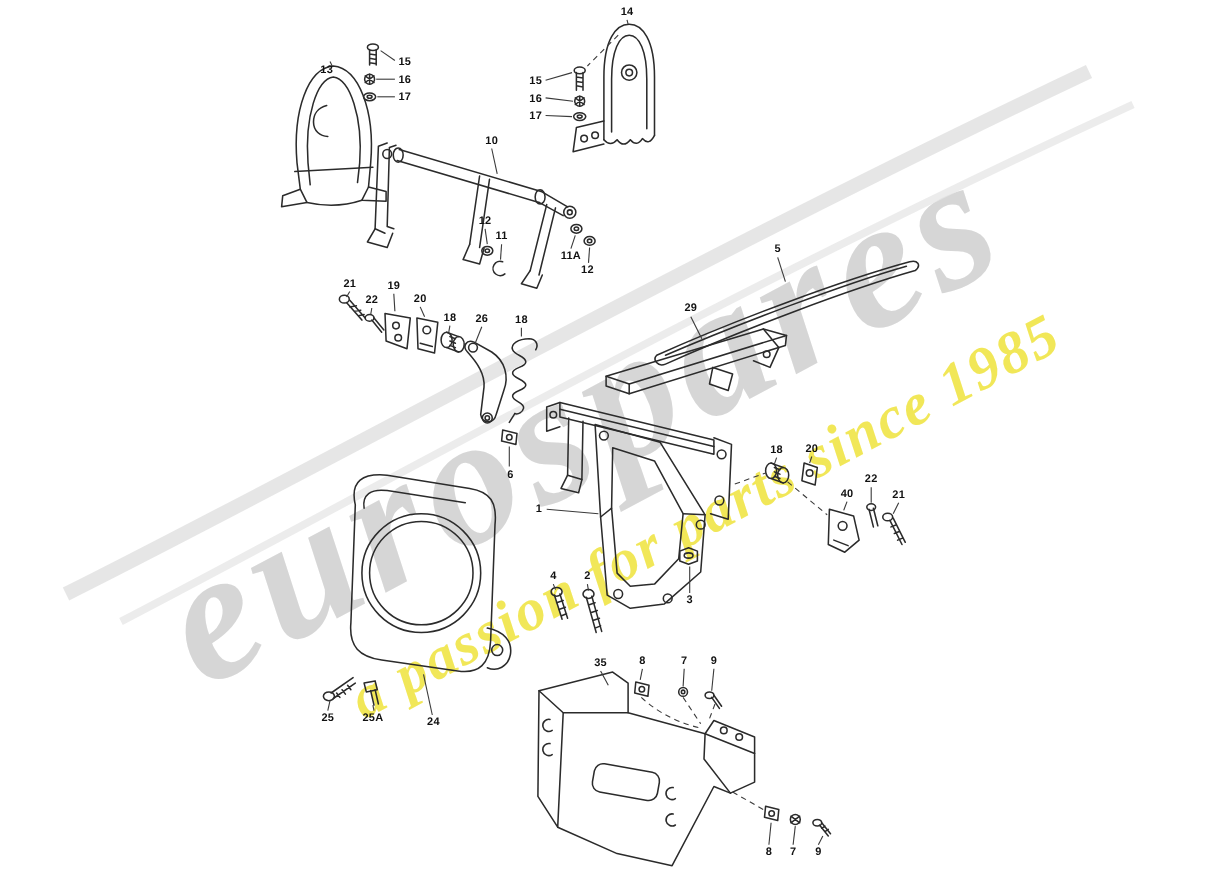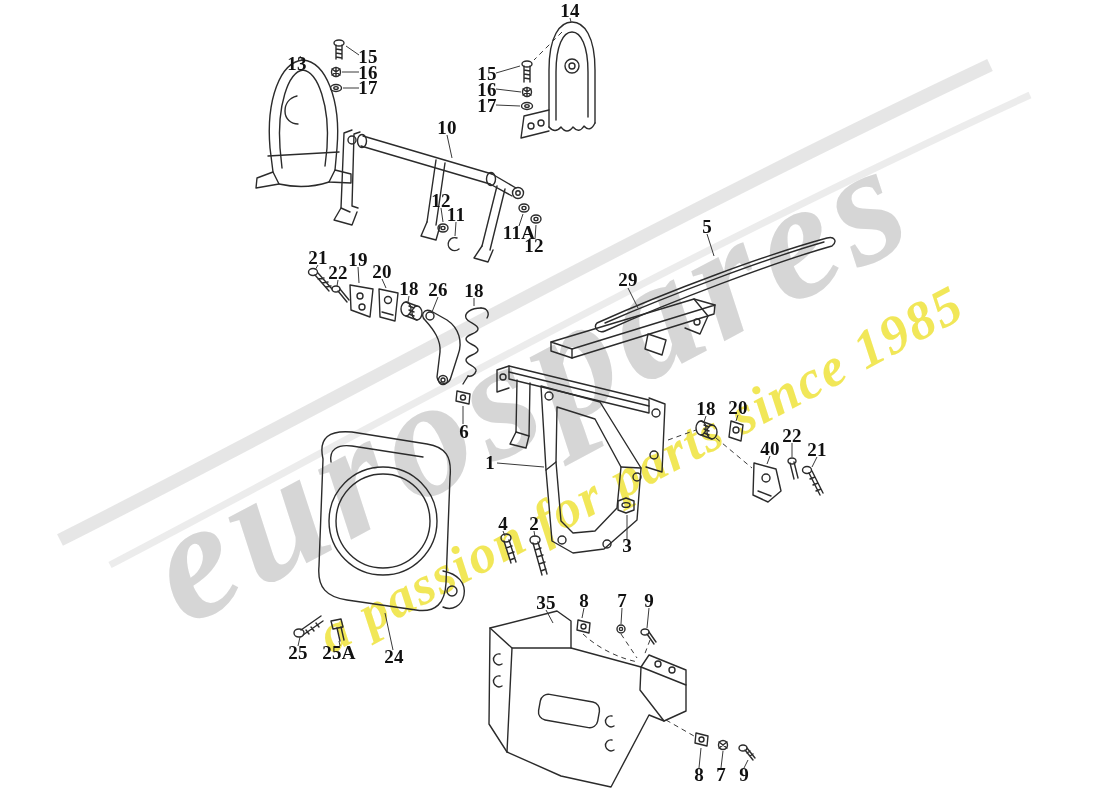--- a/index.html
+++ b/index.html
@@ -22,22 +22,22 @@
       left:280px;top:438px;transform:rotate(-28deg);transform-origin:50% 50%;z-index:1;}
 
   svg.artwork{position:absolute;left:0;top:0;z-index:2;}
   .ln{fill:none;stroke:var(--line);stroke-width:1.4;stroke-linecap:round;stroke-linejoin:round;}
   .ld{fill:none;stroke:#3a3a3a;stroke-width:1;}
   .dash{stroke-dasharray:5 4;}
   .swoosh{fill:none;opacity:.75;}
 
   #labels{position:absolute;inset:0;z-index:3;}
   .part-label{position:absolute;transform:translate(-50%,-50%);
-      font-size:19px;font-weight:bold;color:var(--label);
-      font-family:Liberation Serif, serif;letter-spacing:.2px;}
+      font-size:10px;font-weight:bold;color:var(--label);
+      font-family:Liberation Sans, sans-serif;letter-spacing:.2px;}
 </style>
 </head>
 <body>
 
 <div class="stage">
 
   <div class="wm wm-brand">eurospares</div>
   <div class="wm wm-tagline">a passion for parts since 1985</div>
 
   <svg class="artwork" width="1100" height="800" viewBox="0 0 1100 800">

